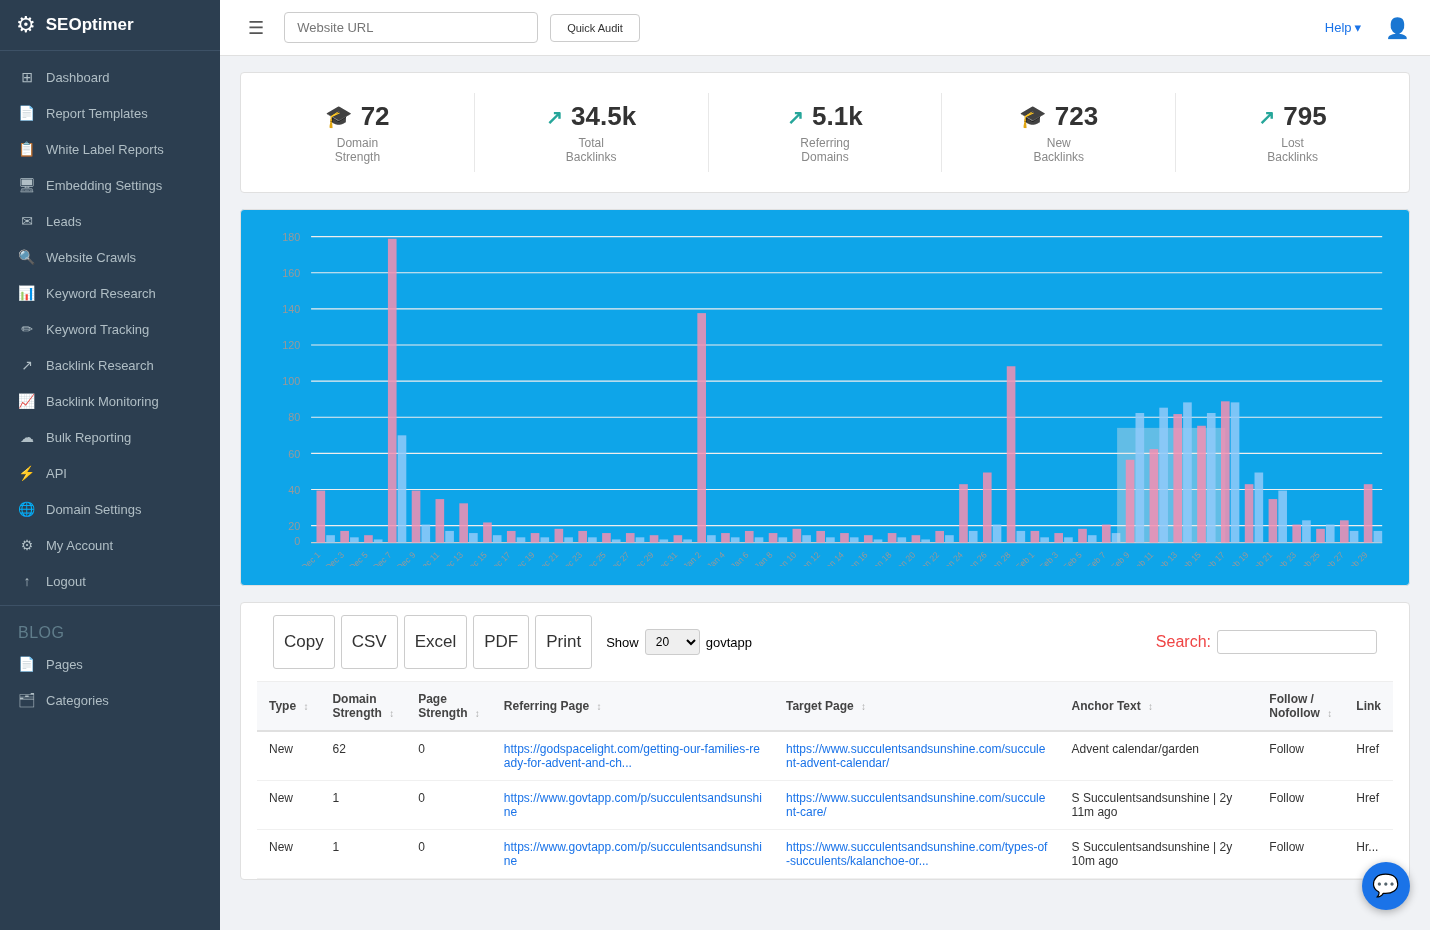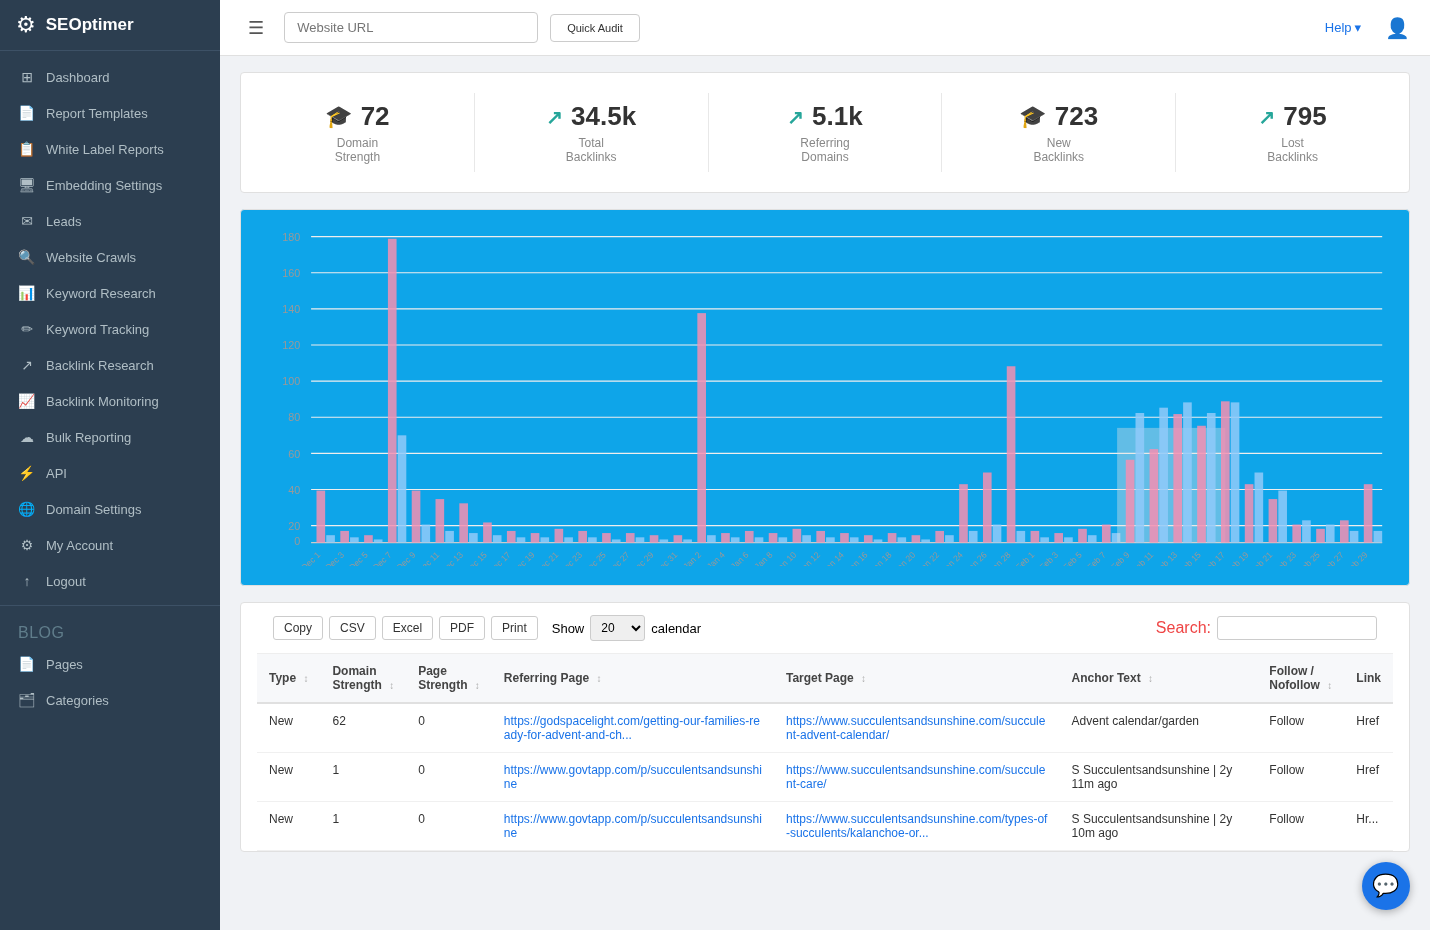--- a/index.html
+++ b/index.html
@@ -88,22 +88,22 @@
       padding: 14px 16px; font-size: 13px; cursor: pointer; color: #555;
       border-bottom: 2px solid transparent; margin-bottom: -1px;
     }
     .tab-item.active { color: #2196f3; border-bottom-color: #2196f3; font-weight: 500; }
 
     
     .table-controls {
       padding: 12px 16px; display: flex; align-items: center; gap: 6px; border-bottom: 1px solid #eee;
     }
     .ctrl-btn {
-      border: 1px solid #ccc; background: #fff; padding: 4px 10px;
-      font-size: 12px; border-radius: 3px; cursor: pointer; color: #333; text-align: right;
+      border: 1px solid #ccc; background: #fff; padding: 16px 10px;
+      font-size: 17px; border-radius: 3px; cursor: pointer; color: #333; text-align: right;
     }
     .ctrl-spacer { flex: 1; }
     .search-label { font-size: 16px; color: #ef4444; }
     .search-input {
       border: 1px solid #ccc; border-radius: 3px; padding: 4px 8px;
       font-size: 12px; width: 160px;
     }
     .show-select {
       border: 1px solid #ccc; border-radius: 3px; padding: 4px 6px; font-size: 12px;
     }
@@ -481,21 +481,21 @@
         <button class="ctrl-btn">CSV</button>
         <button class="ctrl-btn">Excel</button>
         <button class="ctrl-btn">PDF</button>
         <button class="ctrl-btn">Print</button>
         <span style="margin-left:8px;">Show</span>
         <select class="show-select">
           <option>20</option>
           <option>50</option>
           <option>100</option>
         </select>
-        <span>calendar</span>
+        <span>govtapp</span>
         <div class="ctrl-spacer"></div>
         <span class="search-label">Search:</span>
         <input class="search-input" type="text" style="">
       </div>
       <table class="data-table">
         <thead>
           <tr>
             <th>Type <span class="sort-arrows">↕</span></th>
             <th>Domain<br>Strength <span class="sort-arrows">↕</span></th>
             <th>Page<br>Strength <span class="sort-arrows">↕</span></th>

